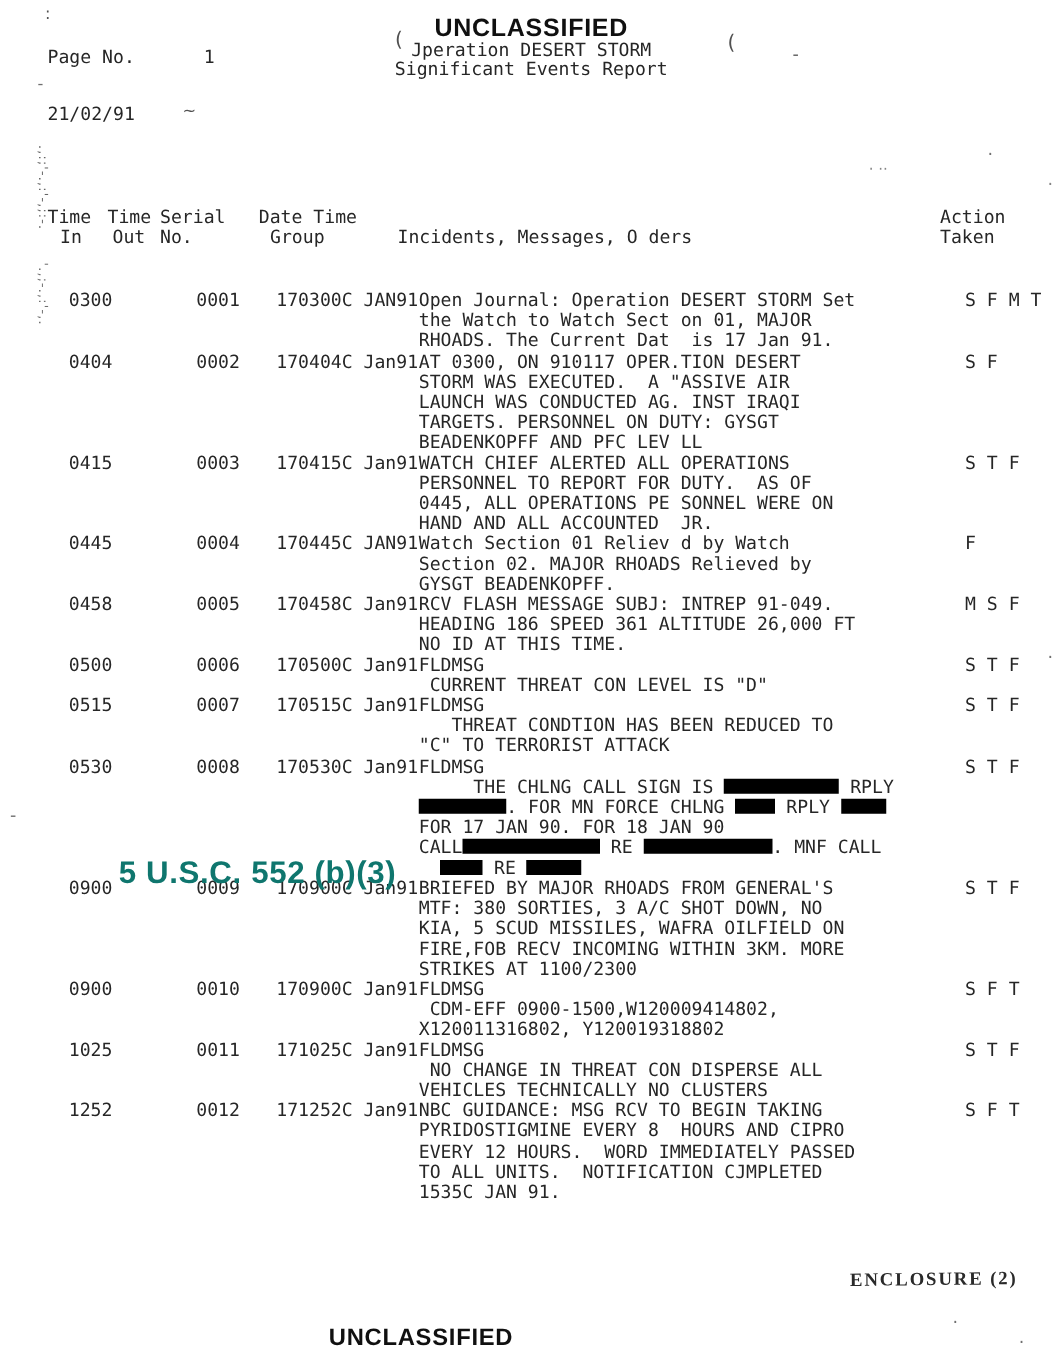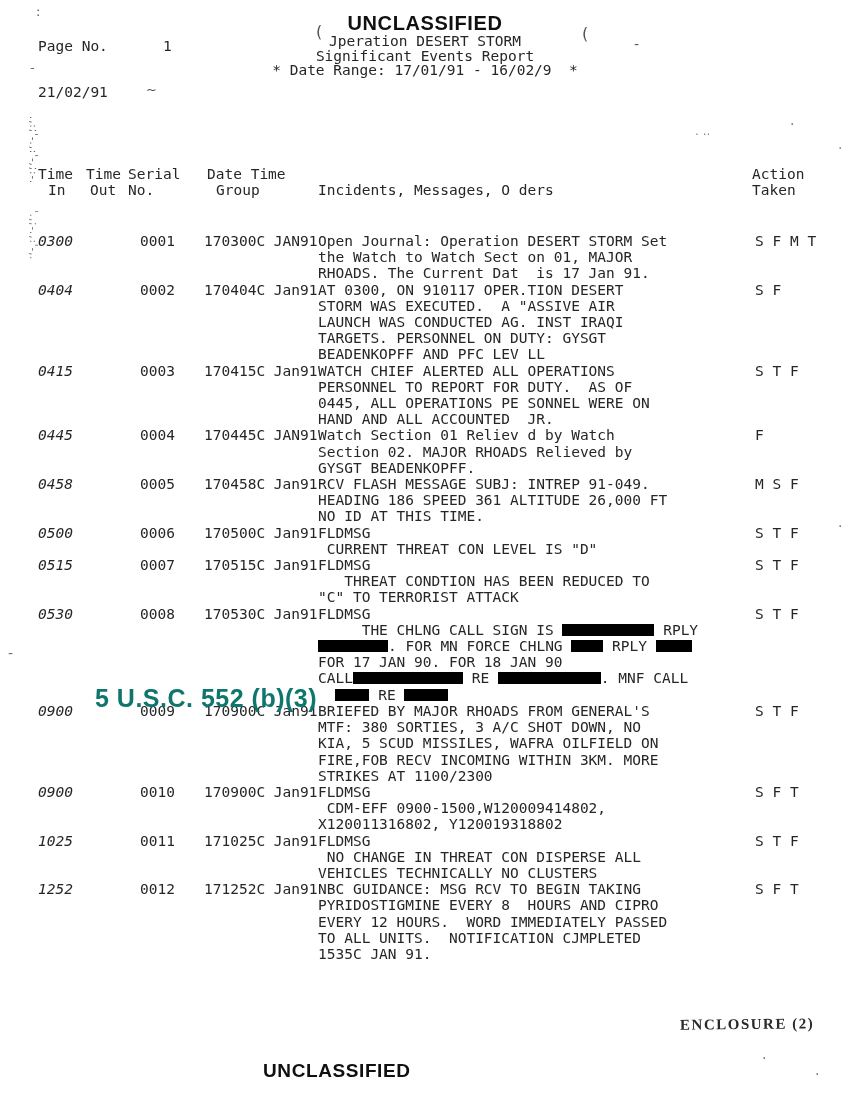--- a/index.html
+++ b/index.html
@@ -9,21 +9,21 @@
         color:#262626;white-space:pre;}
   .abs{position:absolute;}
   
   .center-head{position:absolute;left:0;right:0;top:12px;text-align:center;}
   .uncl-top{font-family:"Liberation Sans",sans-serif;font-weight:700;font-size:20px;
             letter-spacing:.6px;color:#101010;line-height:22px;}
   .center-head .mono{display:block;line-height:14.6px;}
   
   .rows{position:absolute;left:0;top:233px;right:0;}
   .row{display:flex;align-items:flex-start;}
-  .c-tin{margin-left:38px;width:48px;flex:none;font-style:italic;}
+  .c-tin{margin-left:55px;width:48px;flex:none;}
   .c-tout{width:54px;flex:none;}
   .c-ser{width:64px;flex:none;}
   .c-dtg{width:114px;flex:none;}
   .c-inc{width:437px;flex:none;}
   .c-act{width:60px;flex:none;}
   .inc-line{white-space:pre;}
   .redact{display:inline-block;height:12px;background:#000;vertical-align:-1px;}
   
   .stamp{position:absolute;left:95px;top:684px;font-family:"Liberation Sans",sans-serif;
          font-weight:700;font-size:25px;color:#0f766e;letter-spacing:.5px;}
@@ -40,21 +40,20 @@
 <div class="page">
 
   <span class="mono abs" style="left:38px;top:38px;">Page No.</span>
   <span class="mono abs" style="left:163px;top:38px;">1</span>
   <span class="mono abs" style="left:38px;top:84px;">21/02/91</span>
 
   <div class="center-head">
     <div class="uncl-top">UNCLASSIFIED</div>
     <span class="mono">Jperation DESERT STORM</span>
     <span class="mono">Significant Events Report</span>
-    <span class="mono">* Date Range: 17/01/91 - 16/02/9  *</span>
   </div>
 
   <div>
     <span class="mono abs" style="left:38px;top:166px;">Time</span>
     <span class="mono abs" style="left:86px;top:166px;">Time</span>
     <span class="mono abs" style="left:128px;top:166px;text-align:center;">Serial</span>
     <span class="mono abs" style="left:207px;top:166px;">Date Time</span>
     <span class="mono abs" style="left:752px;top:166px;">Action</span>
     <span class="mono abs" style="left:48px;top:182px;">In</span>
     <span class="mono abs" style="left:90px;top:182px;">Out</span>

